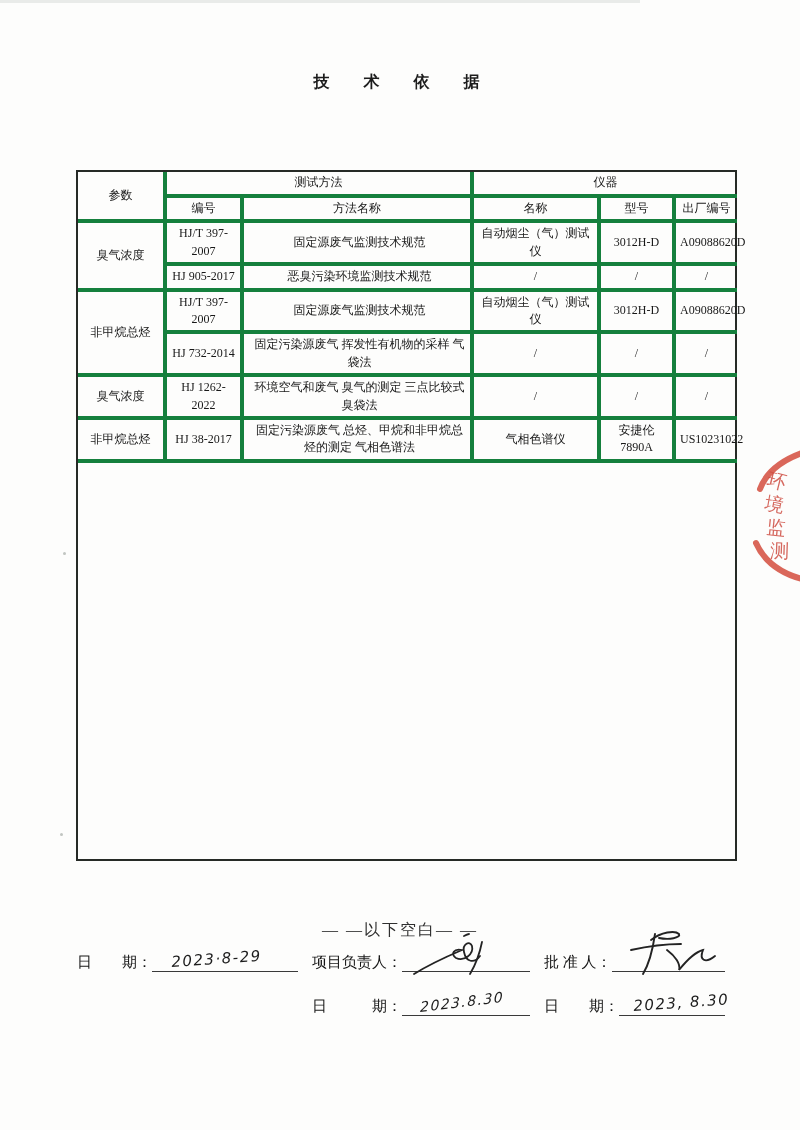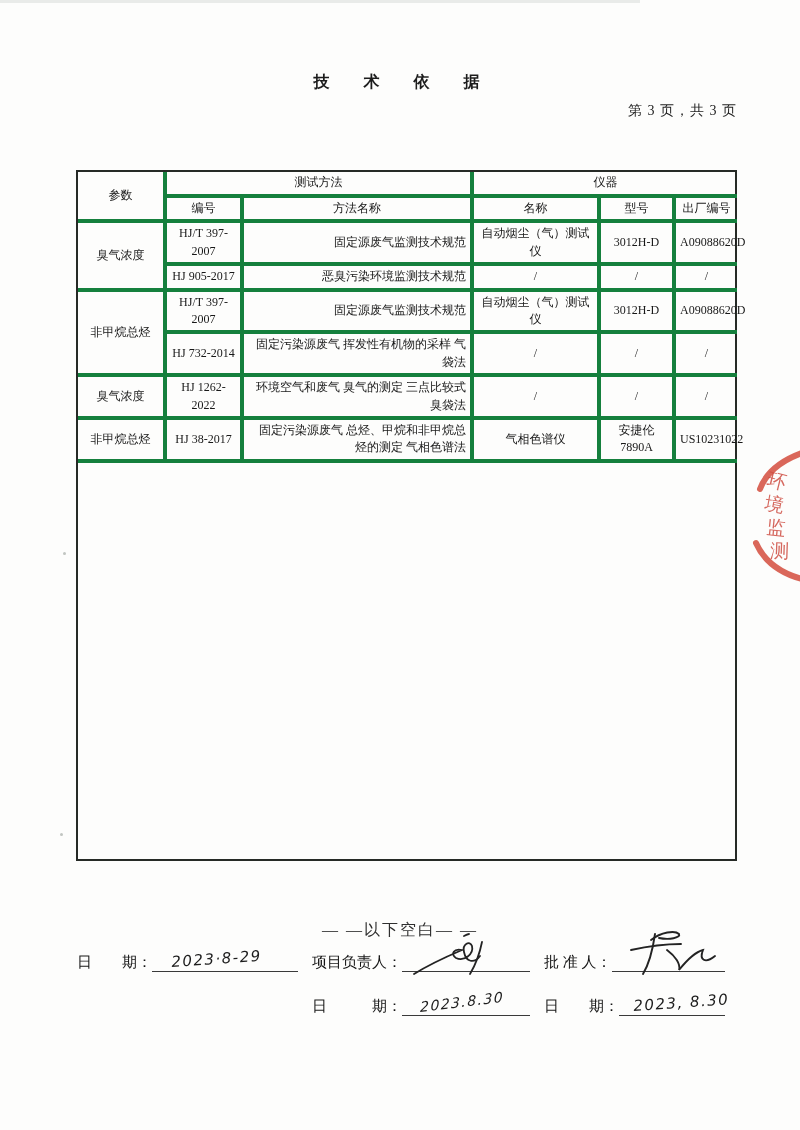--- a/index.html
+++ b/index.html
@@ -28,21 +28,21 @@
   }
   table { border-collapse:collapse; width:100%; table-layout:fixed; }
   th, td {
     border:4px solid #15803d;
     font-size:12px; color:#181818;
     text-align:center; vertical-align:middle;
     padding:2px 4px; line-height:1.45;
   }
   thead th { font-weight:400; height:24px; }
   tbody td { height:25px; font-weight:400; }
-  td.name-cell { text-align:right; padding-left:9px; }
+  td.name-cell { text-align:center; padding-left:9px; }
   tr.tall td { height:31px; }
   
   table tr > *:first-child { border-left:none; }
   table tr > *:last-child { border-right:none; }
   thead tr:first-child > * { border-top:none; }
 
   .blank-note { text-align:center; margin-top:0; position:absolute; top:920px; width:800px;
     font-size:16px; color:#2f2f2f; letter-spacing:2px; }
 
   .sign-area {
@@ -68,21 +68,20 @@
 </head>
 <body>
 
 <div class="page">
   <div class="top-edge"></div>
   <div class="speck" style="left:63px; top:552px;"></div>
   <div class="speck" style="left:60px; top:833px;"></div>
 
   <h1 class="title">技 术 依 据</h1>
 
-  <div class="meta pageinfo">第 3 页，共 3 页</div>
 
   <div class="table-wrap">
     <table>
       <colgroup>
         <col style="width:87px">
           <col style="width:77px">
           <col style="width:230px">
         <col style="width:127px">
           <col style="width:75px">
           <col style="width:63px">

